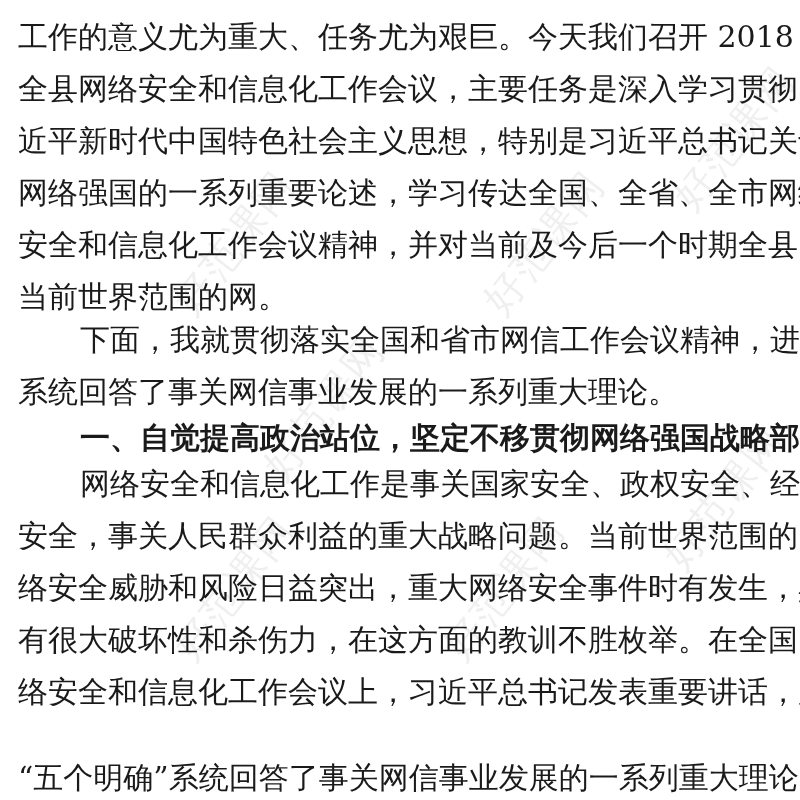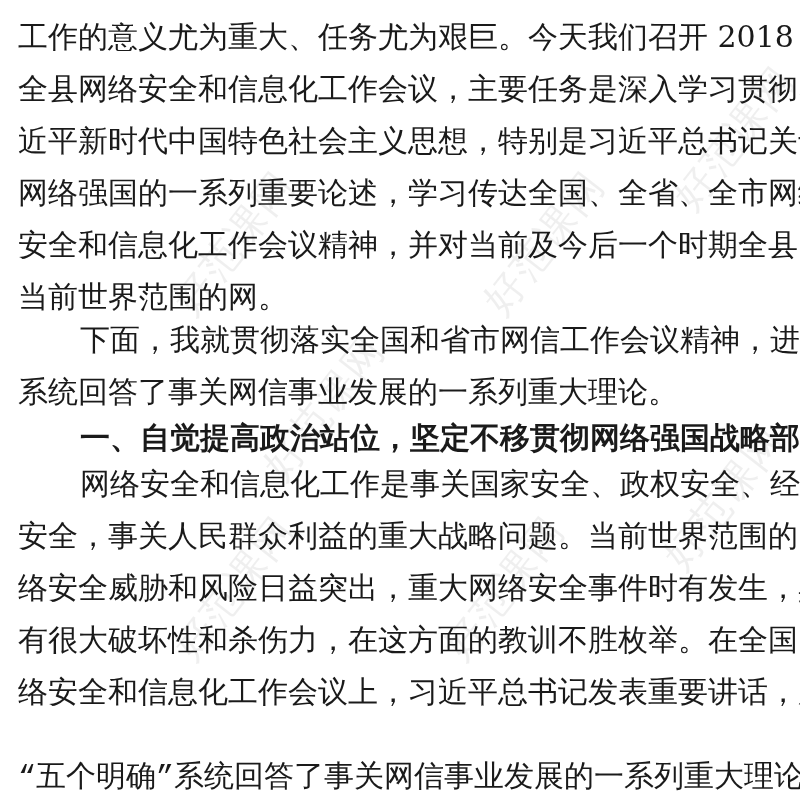--- a/index.html
+++ b/index.html
@@ -37,14 +37,14 @@
   <div class="line short" style="top:372px;">系统回答了事关网信事业发展的一系列重大理论。</div>
 
   <div class="line heading" style="top:418px;left:80px;width:702px;">一、自觉提高政治站位，坚定不移贯彻网络强国战略部署</div>
 
   <div class="line" style="top:464px;left:80px;width:702px;">网络安全和信息化工作是事关国家安全、政权安全、经济</div>
   <div class="line" style="top:516px;">安全，事关人民群众利益的重大战略问题。当前世界范围的网</div>
   <div class="line" style="top:568px;">络安全威胁和风险日益突出，重大网络安全事件时有发生，具</div>
   <div class="line" style="top:620px;">有很大破坏性和杀伤力，在这方面的教训不胜枚举。在全国网</div>
   <div class="line" style="top:672px;">络安全和信息化工作会议上，习近平总书记发表重要讲话，用</div>
 
-  <div class="line" style="top:758px;font-family:Liberation Mono, monospace;">“五个明确”系统回答了事关网信事业发展的一系列重大理论</div>
+  <div class="line" style="top:758px;">“五个明确”系统回答了事关网信事业发展的一系列重大理论</div>
 </div>
 
 </body></html>

